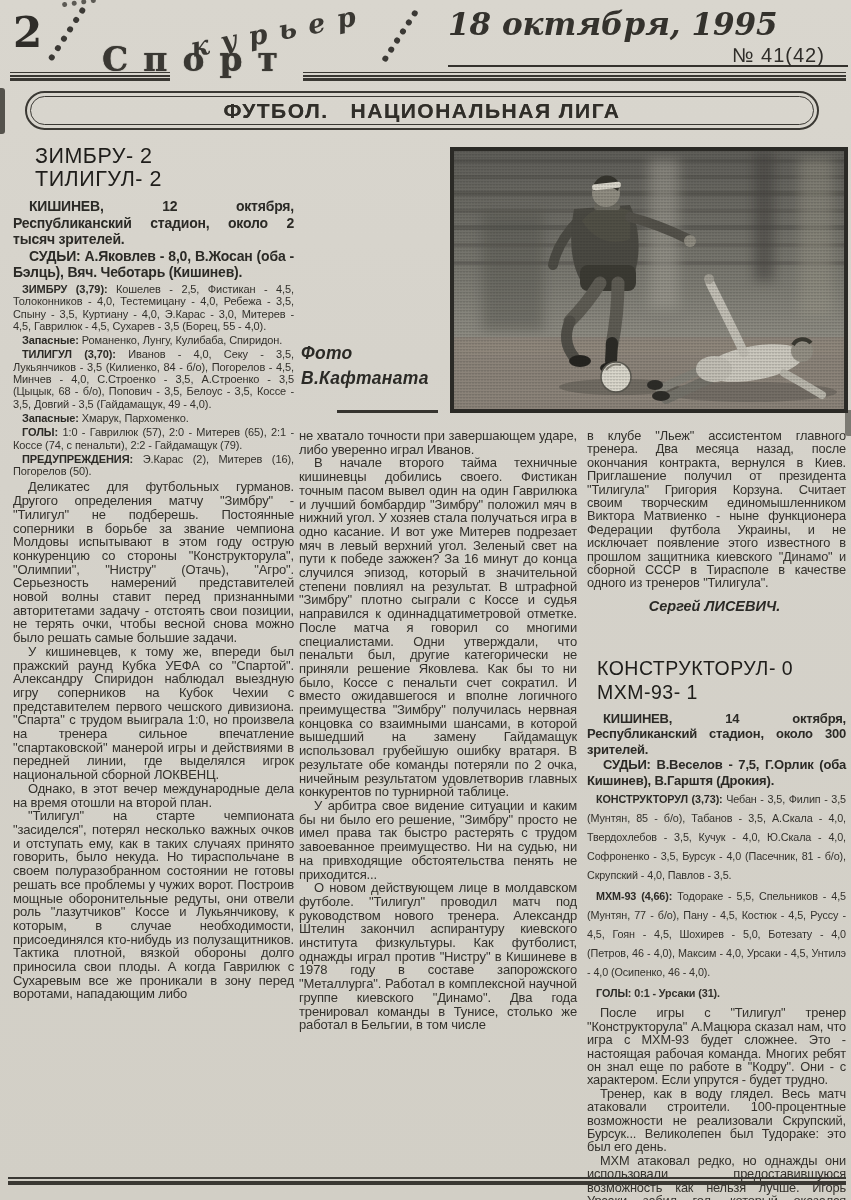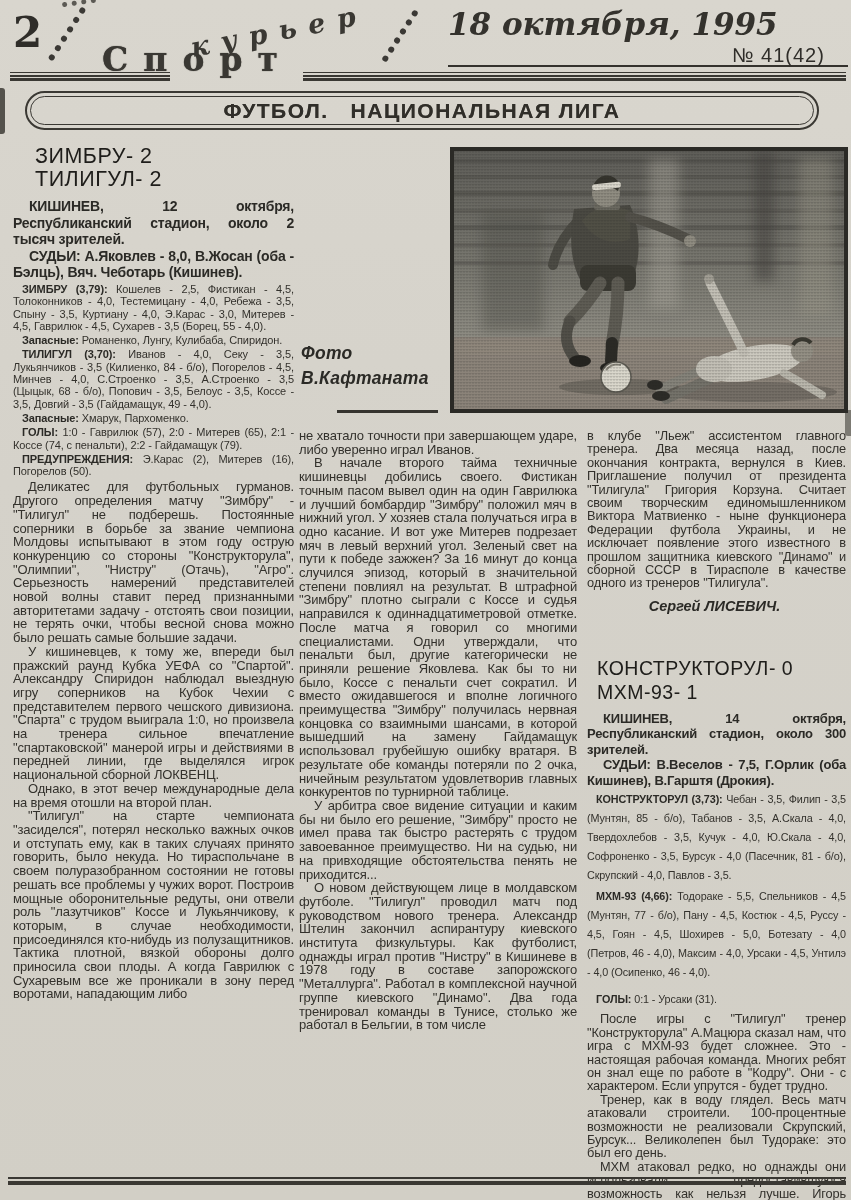--- a/index.html
+++ b/index.html
@@ -63,21 +63,21 @@
   .body-para.noindent{text-indent:0;}
   #col-left .body-para.first{margin-top:3px;}
   #col-right .body-para{font-size:12.8px;line-height:13.4px;}
   .author{font-weight:bold;font-style:italic;font-size:14.5px;text-align:center;
     margin:8px 4px 0 0;color:#2b2a26;}
   
   .m2{margin-top:42px;}
   .m2 .scoreline{font-size:19.5px;line-height:24px;padding:0 12px 0 10px;}
   .m2 .lead-para{font-size:13px;line-height:15.5px;}
   .m2 .small-para{font-size:10.8px;line-height:19px;}
-  .m2 .goals{margin-top:8px;}
+  .m2 .goals{margin-top:2px;font-weight:bold;}
   .m2 .body-para{text-indent:13px;}
   .m2 .body-first{margin-top:3px;}
   .gap-before{}
   
   .bottom-rule{position:absolute;left:8px;top:1177px;width:838px;height:8px;
     background:linear-gradient(#3a3833 0 2px,transparent 2px 4.5px,#3a3833 4.5px 8px);}
   .smudge{position:absolute;background:#33312c;}
   #smudge-topleft{left:62px;top:0;width:34px;height:0;border-top:5px dotted #33312c;
     background:none;transform:rotate(-8deg);opacity:.75;}
   #smudge-leftedge{left:0;top:88px;width:5px;height:46px;opacity:.8;border-radius:0 3px 3px 0;}

